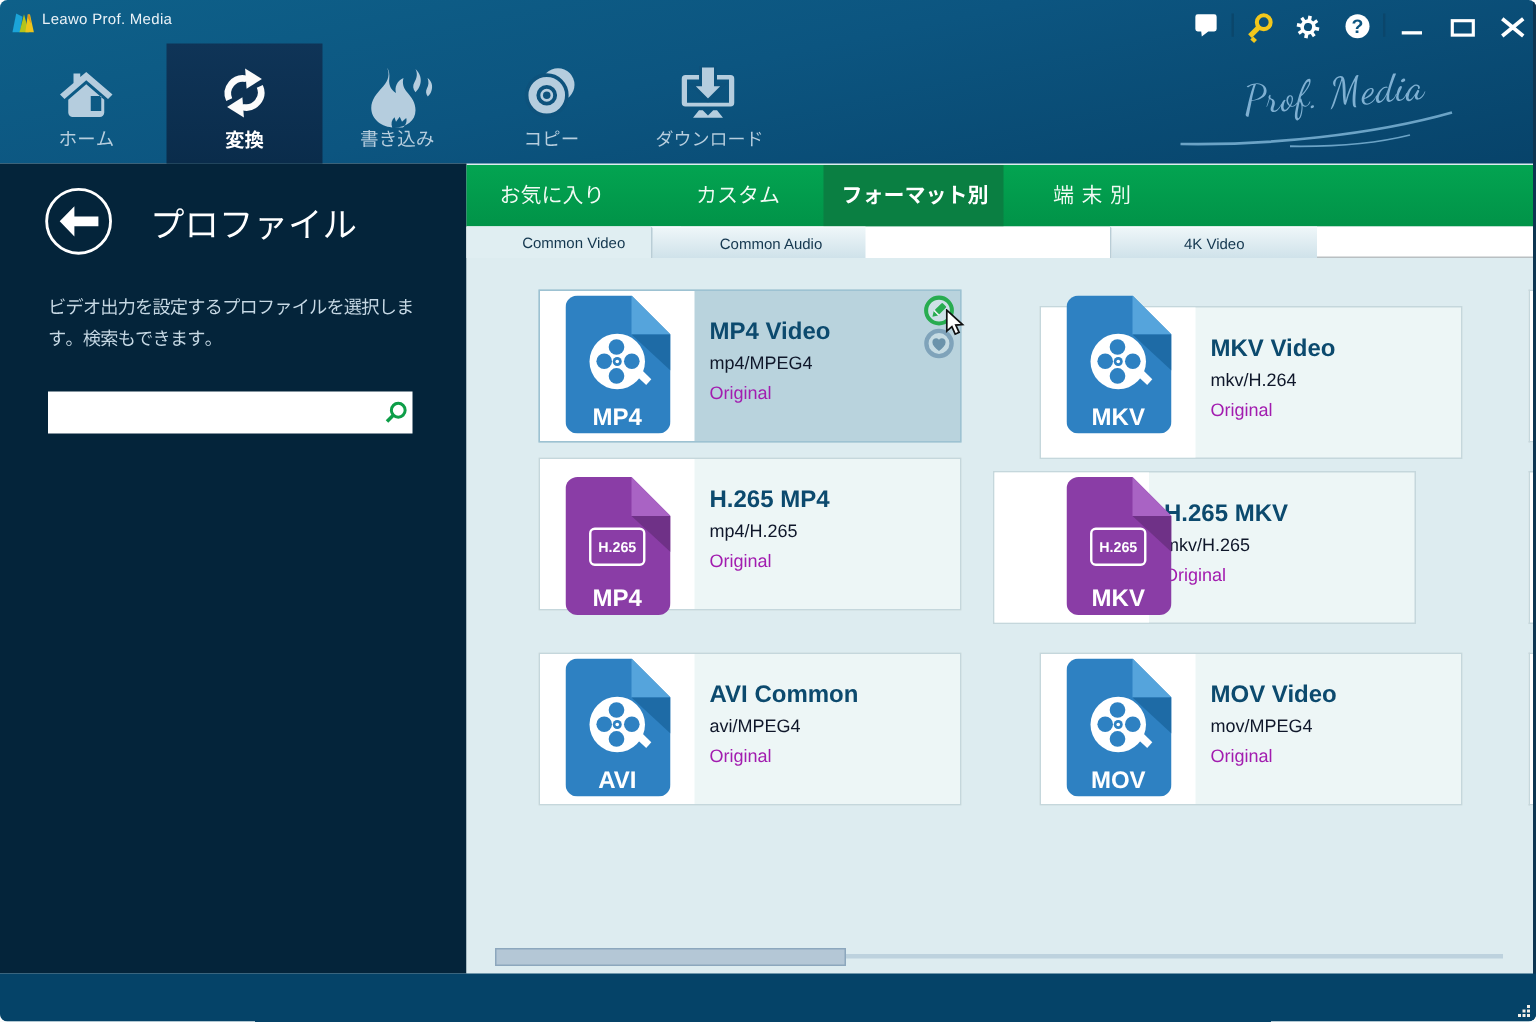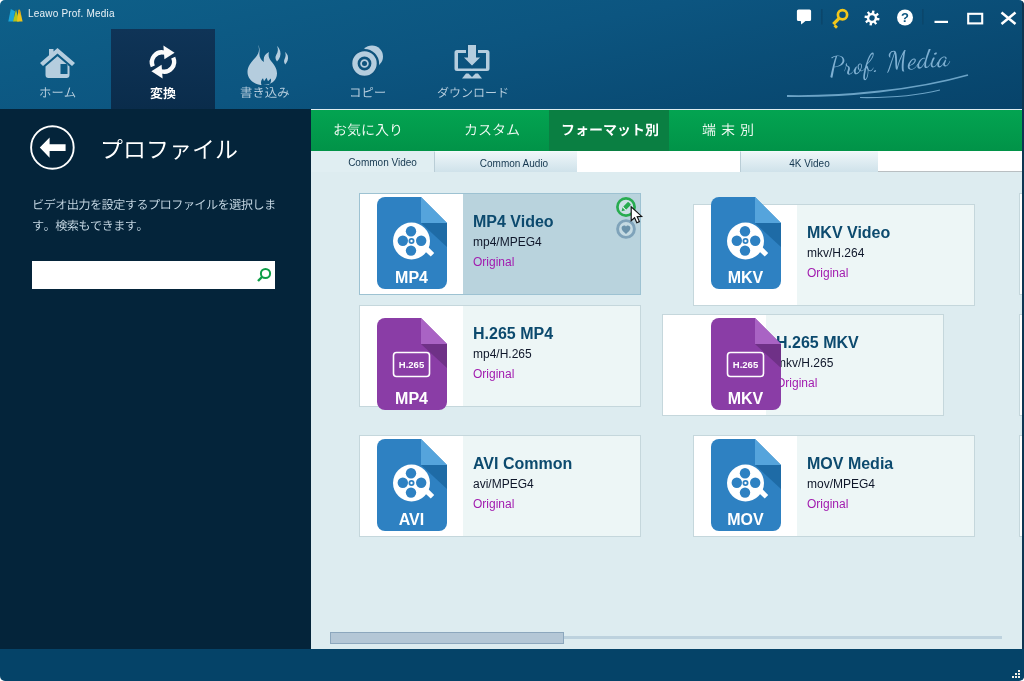--- a/index.html
+++ b/index.html
@@ -232,21 +232,21 @@
 <circle cx="25.8" cy="43.8" r="5.2" fill="#2e81c2"></circle>
 <circle cx="44.2" cy="43.8" r="5.2" fill="#2e81c2"></circle>
 <circle cx="34" cy="53.6" r="5.2" fill="#2e81c2"></circle>
 <circle cx="34.5" cy="44" r="3" fill="#2e81c2"></circle>
 <circle cx="34.5" cy="44" r="1.2" fill="#fff"></circle>
       </g>
       <text x="34.5" y="86" font-size="16" font-weight="bold" fill="#fff" text-anchor="middle" font-family="Liberation Sans">AVI</text>
     </svg>
 <div class="card abs" style="left:693px;top:435px">
 <div class="iconarea"></div>
-<div class="ctitle">MOV Media</div>
+<div class="ctitle">MOV Video</div>
       <div class="csub">mov/MPEG4</div>
       <div class="csub2">Original</div>
 </div>
 <svg class="abs" style="left:711px;top:439px" width="70" height="92" viewBox="0 0 70 92">
       <path d="M8 0 H44 L70 26 V84 a8 8 0 0 1 -8 8 H8 a8 8 0 0 1 -8 -8 V8 a8 8 0 0 1 8 -8 Z" fill="#2e81c2"></path>
       <path d="M44 0 L70 26 L44 26 Z" fill="#55a4dc"></path>
       <path d="M44 26 L70 26 L70 50 Z" fill="#1e6ba6"></path>
       <g>
         <circle cx="34.5" cy="44" r="18.5" fill="#fff"></circle>
 <path d="M44.5 51 L53.8 59.6 L57.2 55.9 L48.2 47 Z" fill="#fff"></path>

